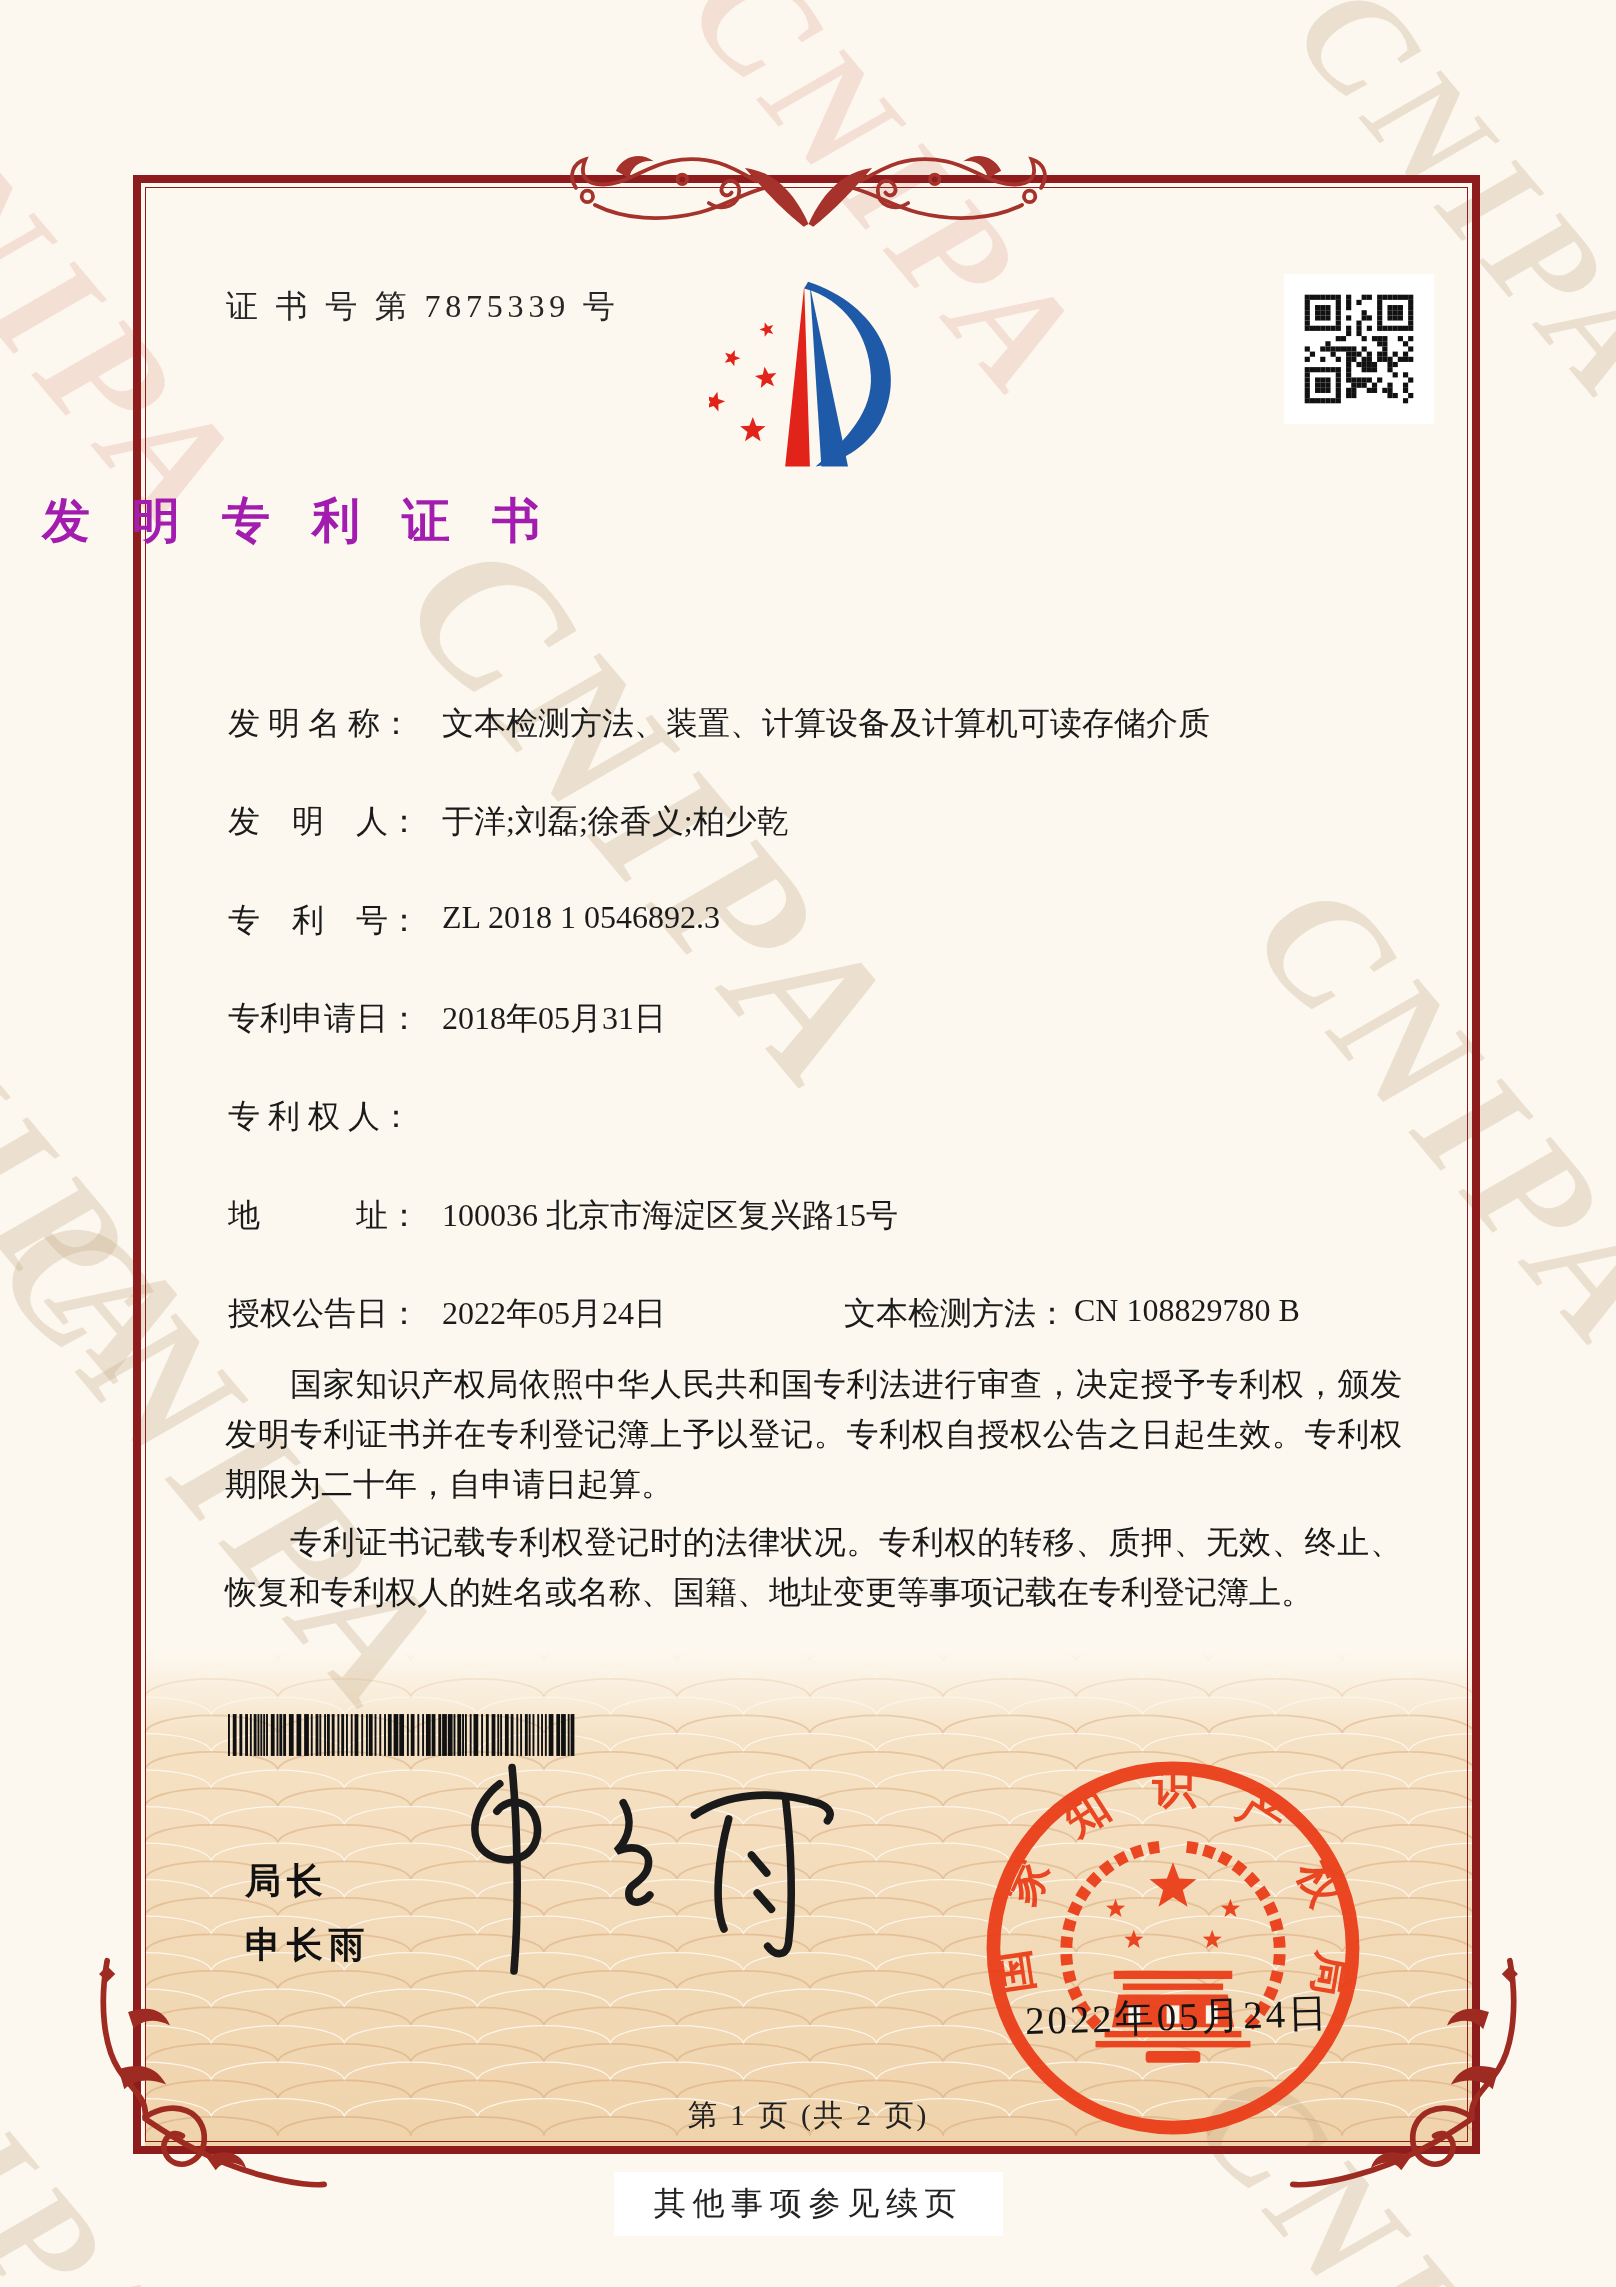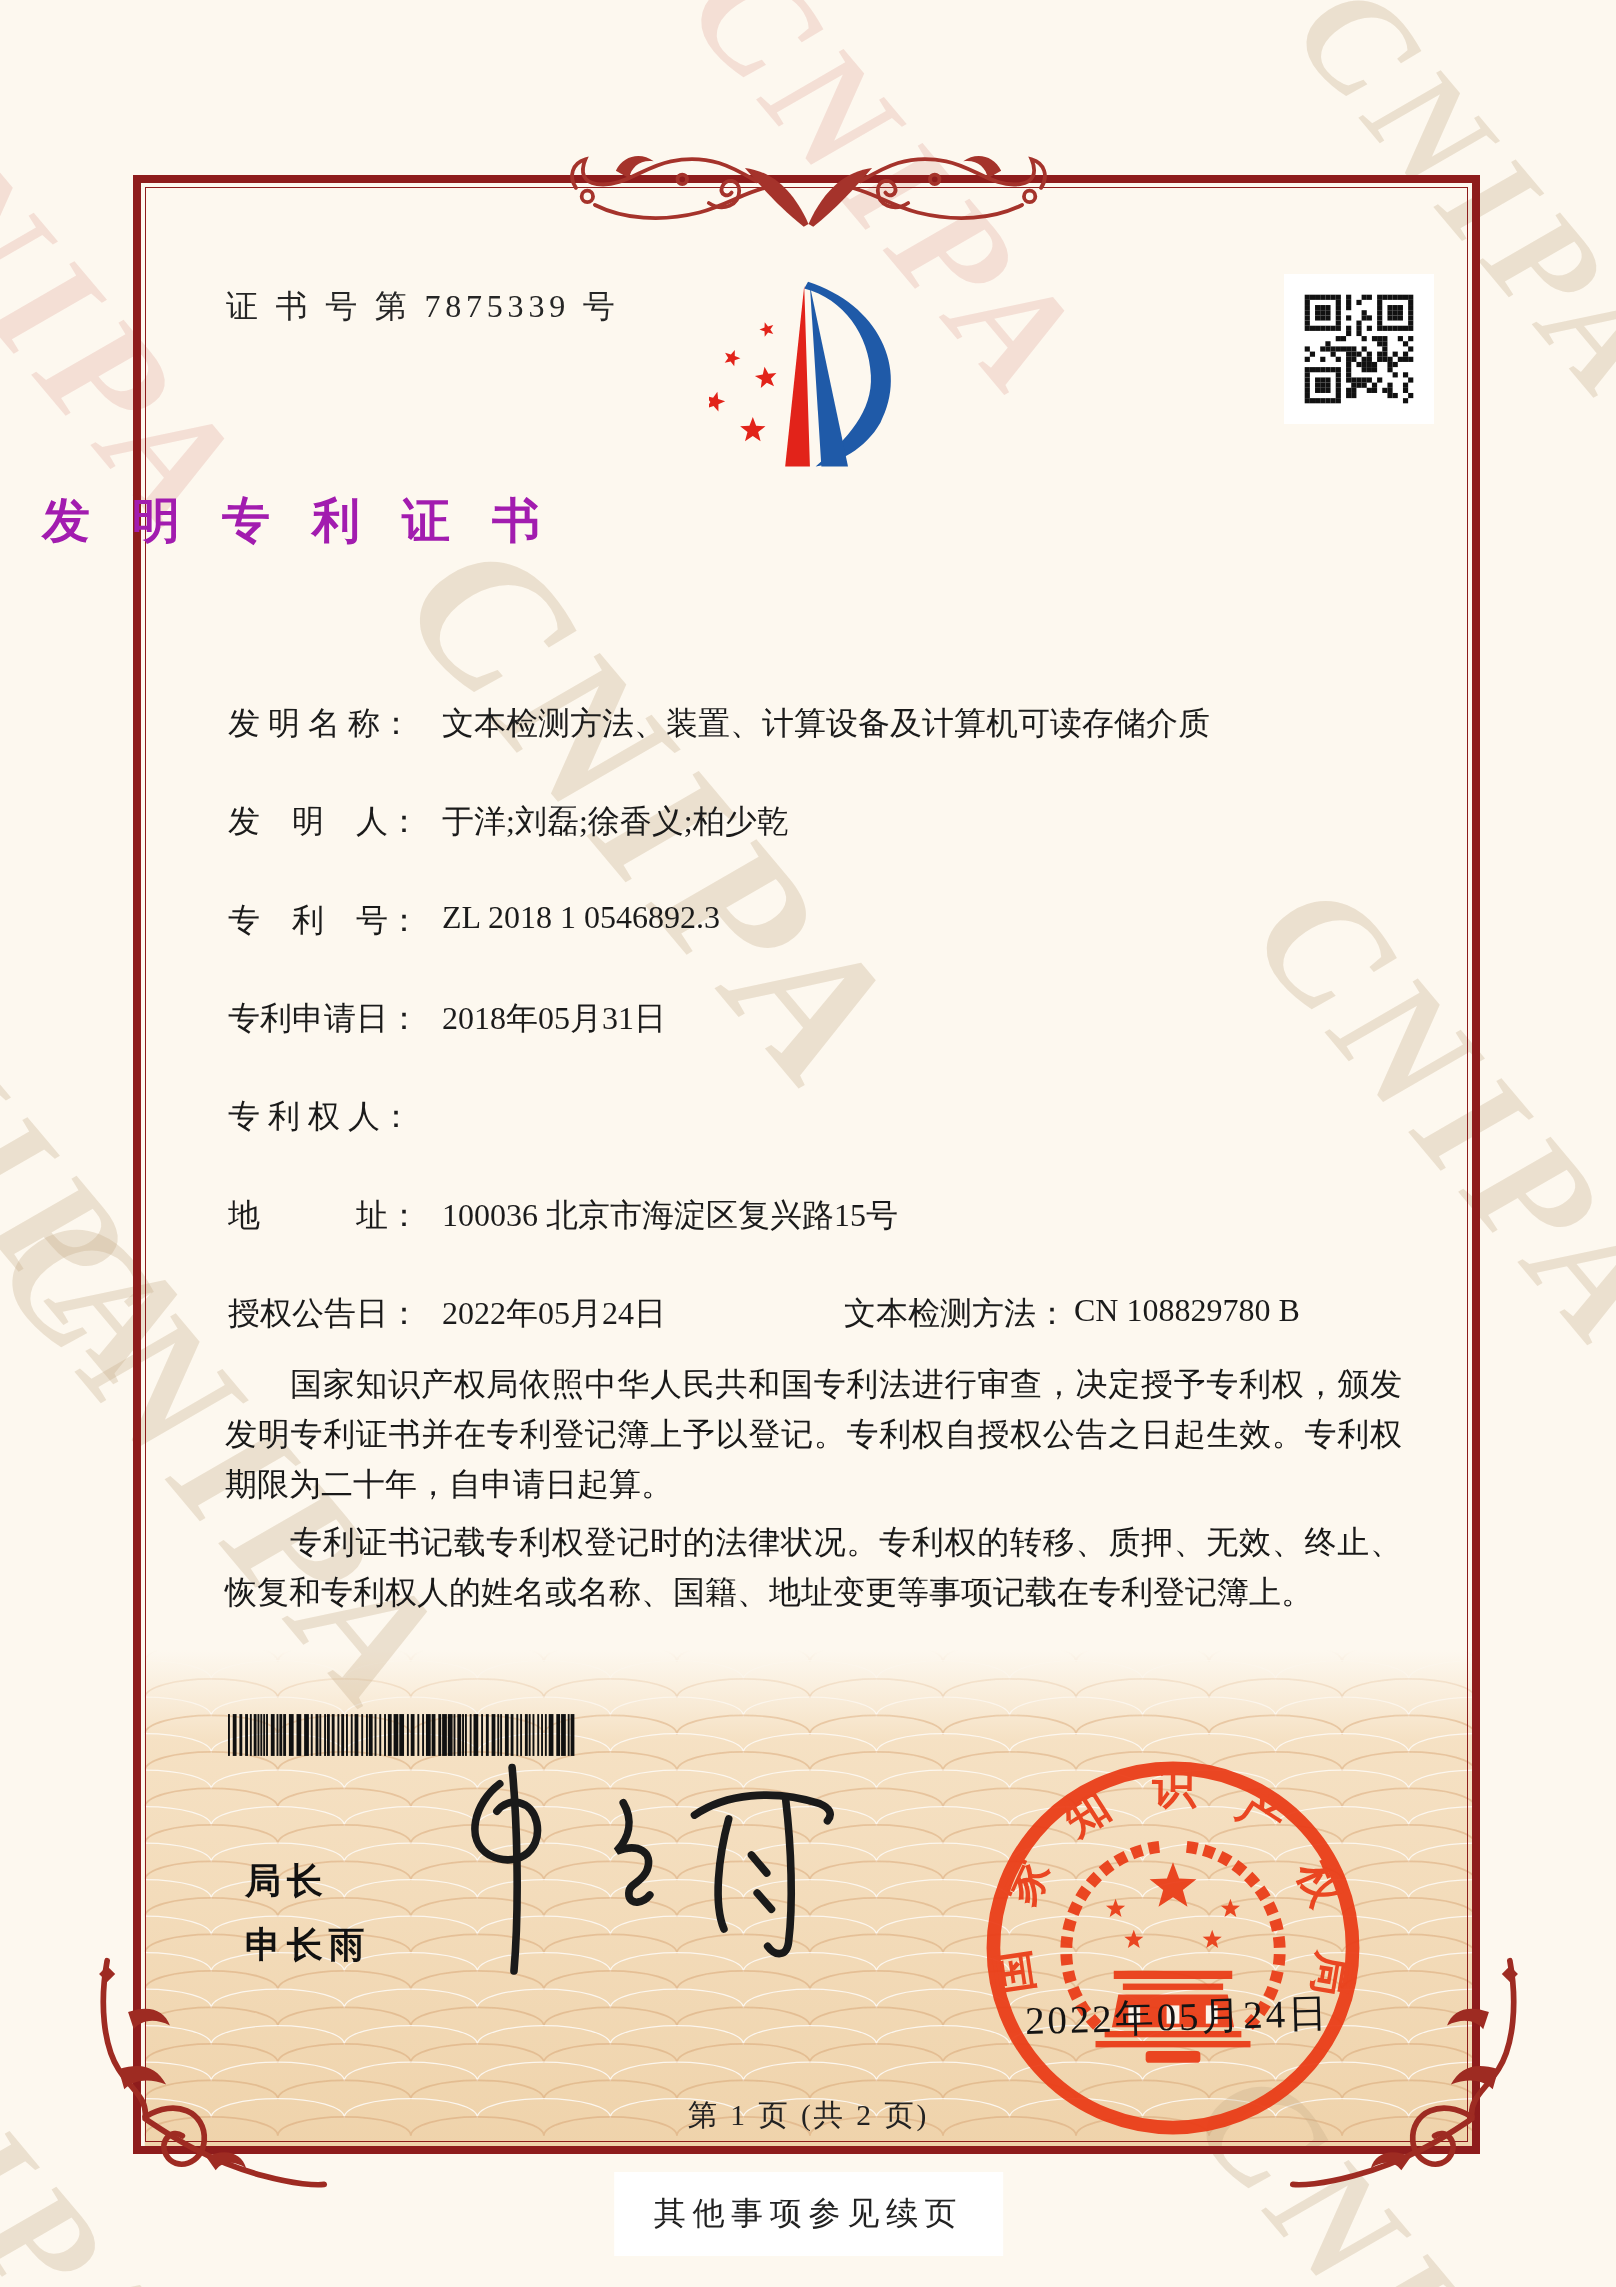--- a/index.html
+++ b/index.html
@@ -66,21 +66,21 @@
     text-align:center; font-size:39px; letter-spacing:2.9px; color:#141414;
     transform:rotate(-1.5deg);
   }
   
   .page-num{
     position:absolute; left:0; top:2096px; width:1617px; z-index:4;
     text-align:center; font-size:29.5px; letter-spacing:2.9px; color:#222;
   }
   .cont-note{
     position:absolute; left:50%; top:2172px; transform:translateX(-50%);
-    z-index:4; background:#ffffff; padding:20px 40px;
+    z-index:4; background:#ffffff; padding:10px 40px;
     font-size:32px; letter-spacing:6.7px; color:#222;
   }
 </style>
 </head>
 <body>
 
 <div class="page">
 
   <span class="wm pink" style="left:-67px;top:28.5px;font-size:162px;">CNIPA</span>
   <span class="wm pink" style="left:789px;top:-76px;font-size:152px;">CNIPA</span>

